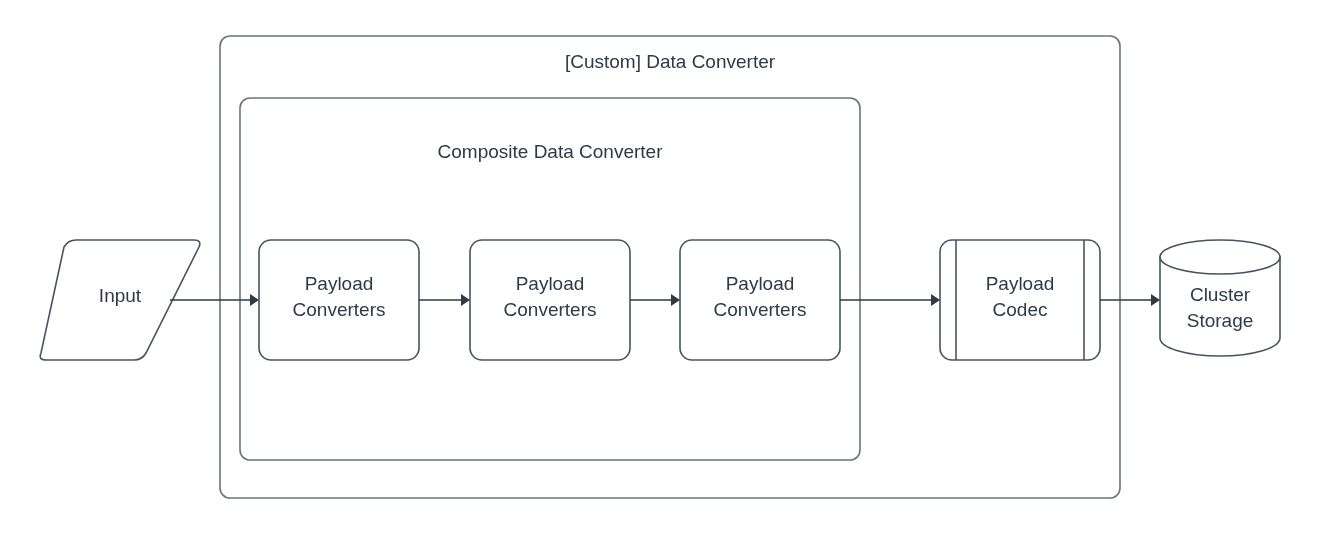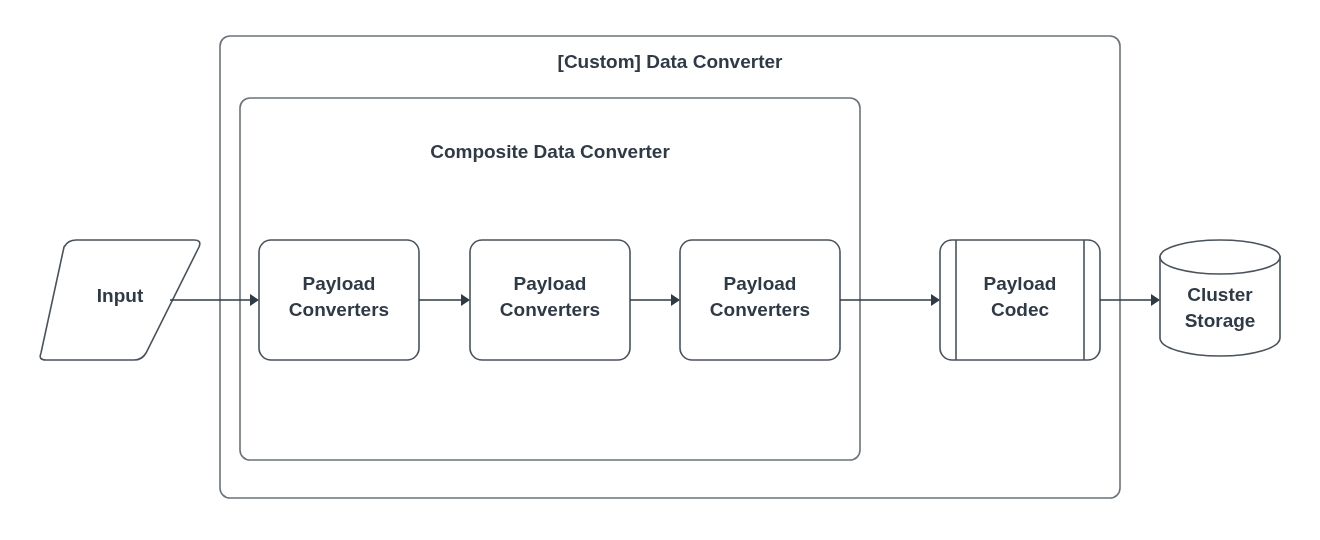--- a/index.html
+++ b/index.html
@@ -10,21 +10,20 @@
   body {
     width: 1320px;
     height: 540px;
     font-family: "Liberation Sans", sans-serif;
     overflow: hidden;
   }
   #diagram-root {
     position: relative;
     width: 1320px;
     height: 540px;
-    font-weight: bold;
   }
   svg.diagram {
     display: block;
     width: 1320px;
     height: 540px;
   }
   .shape-stroke {
     fill: #ffffff;
     stroke: #49535F;
     stroke-width: 1.6;

